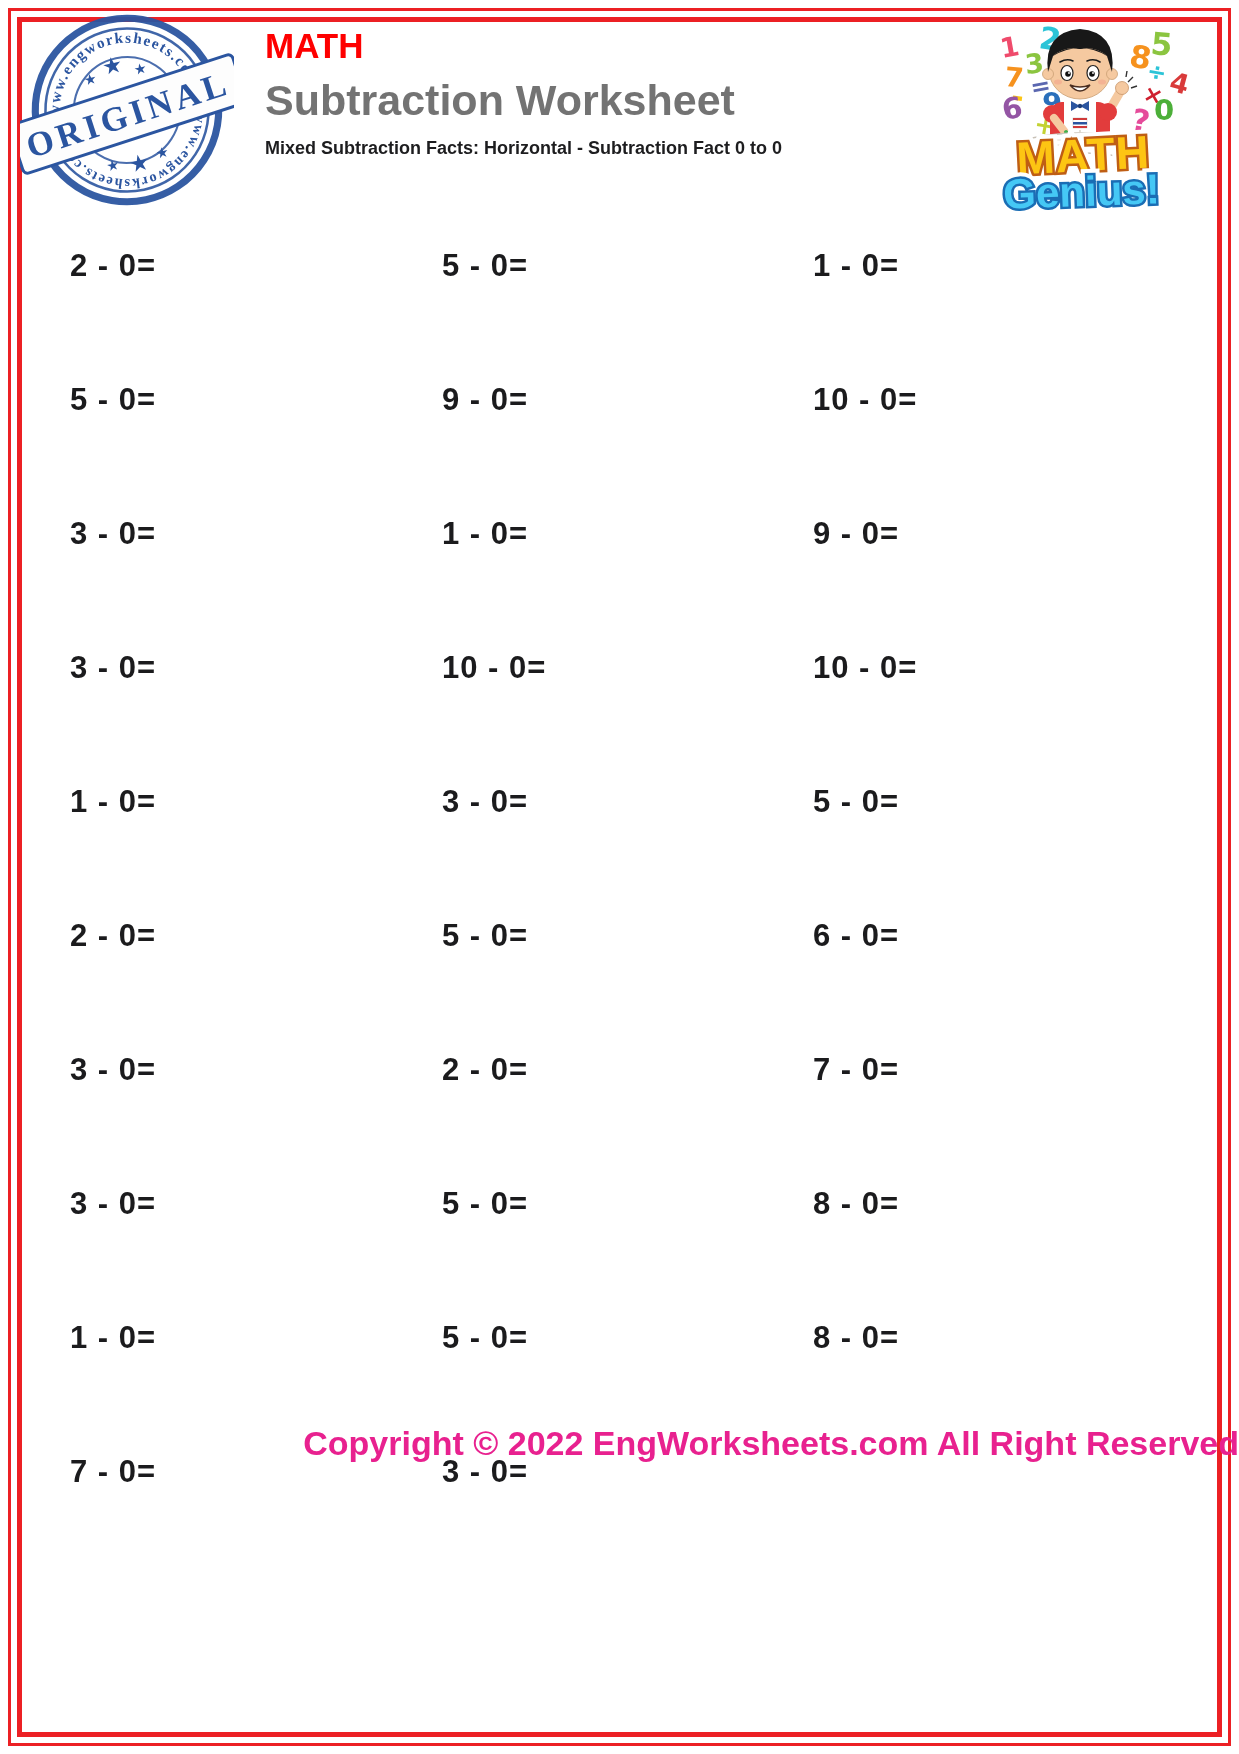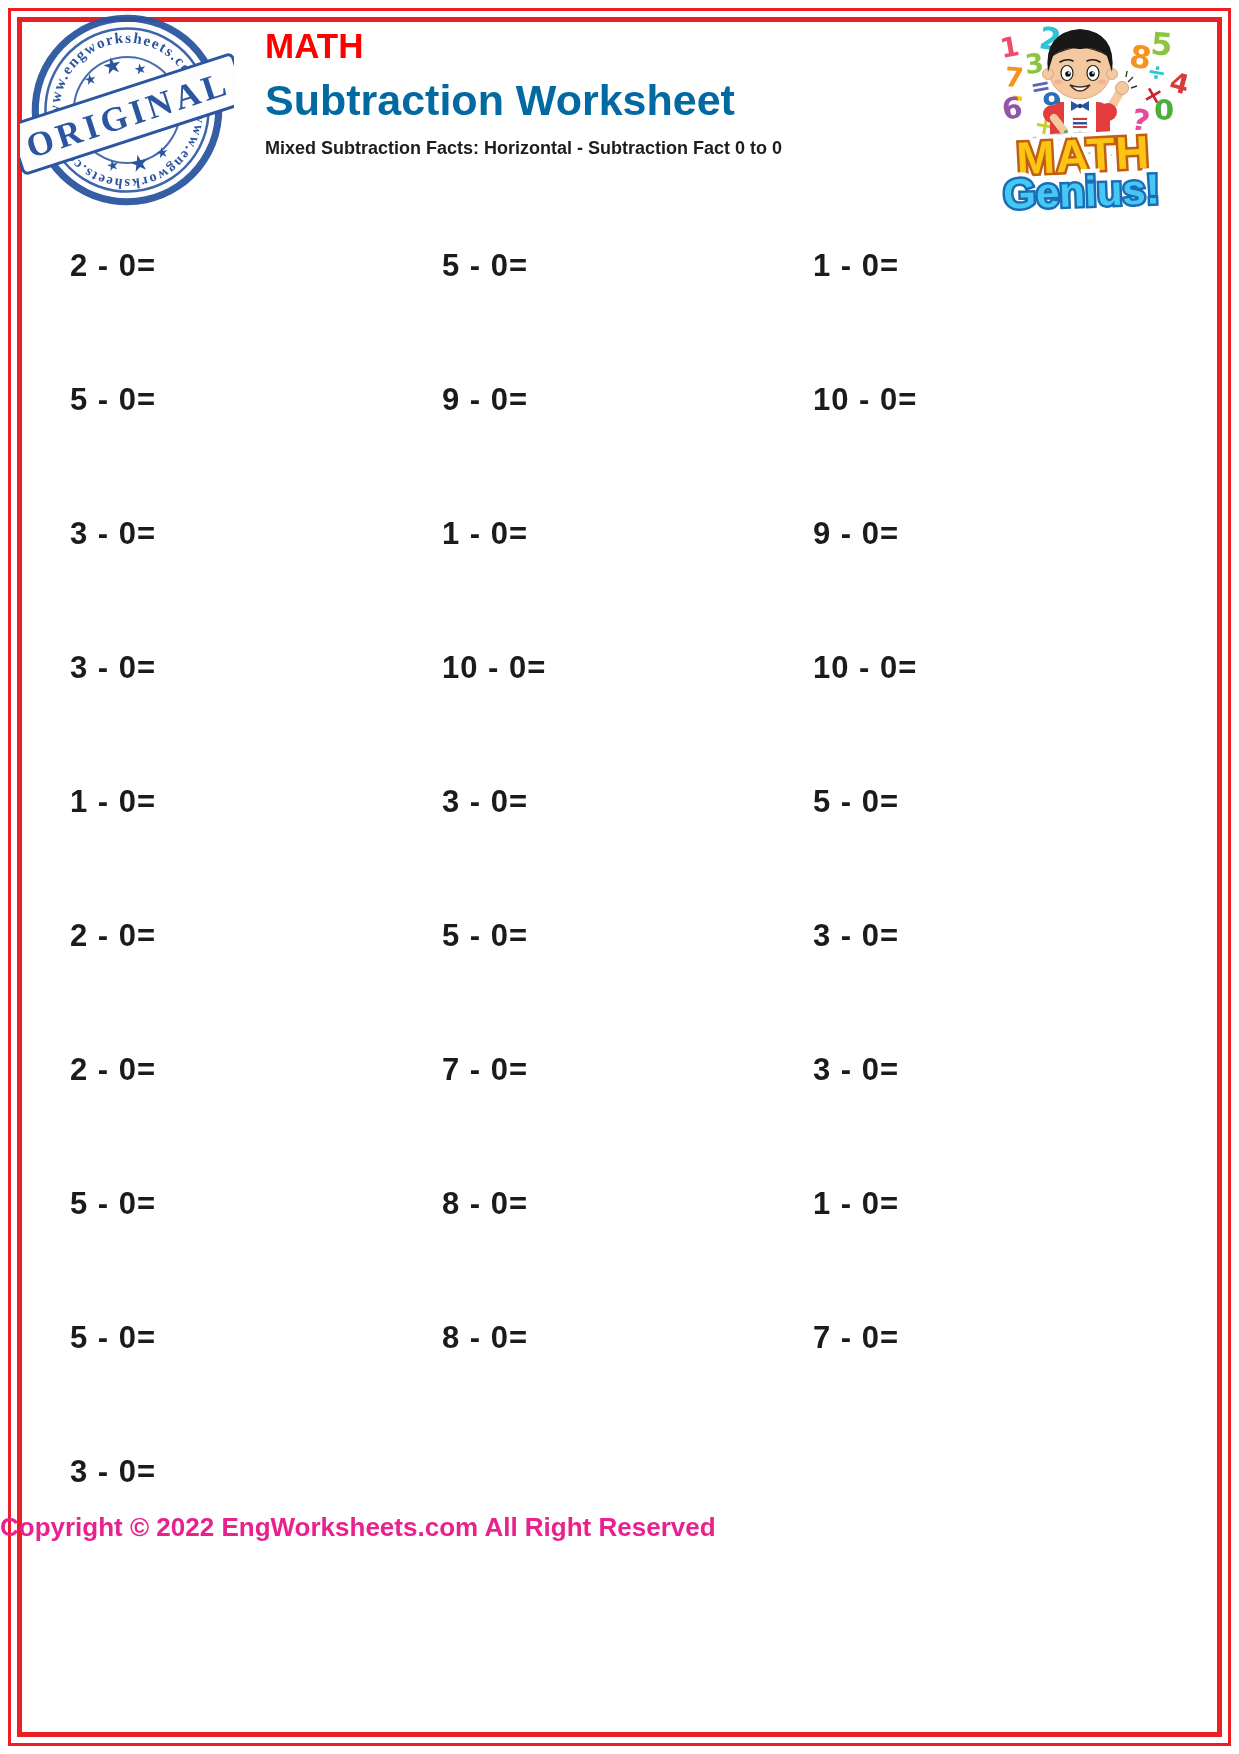--- a/index.html
+++ b/index.html
@@ -16,37 +16,37 @@
     border:3px solid #ec2024;pointer-events:none;
   }
   .border-inner{
     position:absolute;left:17px;top:17px;right:17px;bottom:17px;
     border:5px solid #ec2024;pointer-events:none;
   }
   .stamp-svg{position:absolute;left:20px;top:8px;width:214px;height:204px;}
   .logo-svg{position:absolute;left:980px;top:16px;width:252px;height:198px;}
   .header-block{position:absolute;left:265px;top:28px;width:700px;}
   .h-kicker{color:#fe0000;font-size:35px;font-weight:bold;line-height:1;margin:0 0 16px 0;}
-  .h-title{color:#0369a1;font-size:43px;font-weight:bold;line-height:1;margin:0 0 16px 0;}
+  .h-title{color:#737373;font-size:43px;font-weight:bold;line-height:1;margin:0 0 16px 0;}
   .h-subtitle{color:#1d1d1f;font-size:18px;font-weight:bold;line-height:1.2;margin:0;}
   .problems{
     position:absolute;top:199px;left:70px;right:30px;
     display:grid;
     grid-template-columns:372px 371px 1fr;
     grid-auto-rows:134px;
   }
   .cell{
     display:flex;align-items:center;
     font-weight:bold;font-size:31px;color:#1b1b1d;
     letter-spacing:1px;
   }
   .footer{
-    position:absolute;left:0;right:0;top:1512px;
-    text-align:left;
-    color:#e8218f;font-size:26px;font-weight:bold;
+    position:absolute;left:0;right:0;top:1424px;
+    text-align:right;
+    color:#e8218f;font-size:34px;font-weight:bold;
   }
   .stamp-text{font-family:"Liberation Serif","DejaVu Serif",serif;font-weight:bold;fill:#2b55a0;}
   .sym{font-weight:bold;font-family:"DejaVu Sans","Liberation Sans",sans-serif;}
 </style>
 </head>
 <body>
 
 <div class="page">
 
   <div class="border-outer"></div>
@@ -178,20 +178,21 @@
       <div class="cell">1 - 0=</div>
       <div class="cell">9 - 0=</div>
       <div class="cell">3 - 0=</div>
       <div class="cell">10 - 0=</div>
       <div class="cell">10 - 0=</div>
       <div class="cell">1 - 0=</div>
       <div class="cell">3 - 0=</div>
       <div class="cell">5 - 0=</div>
       <div class="cell">2 - 0=</div>
       <div class="cell">5 - 0=</div>
+      <div class="cell">6 - 0=</div>
       <div class="cell">3 - 0=</div>
       <div class="cell">2 - 0=</div>
       <div class="cell">7 - 0=</div>
       <div class="cell">3 - 0=</div>
       <div class="cell">5 - 0=</div>
       <div class="cell">8 - 0=</div>
       <div class="cell">1 - 0=</div>
       <div class="cell">5 - 0=</div>
       <div class="cell">8 - 0=</div>
       <div class="cell">7 - 0=</div>

